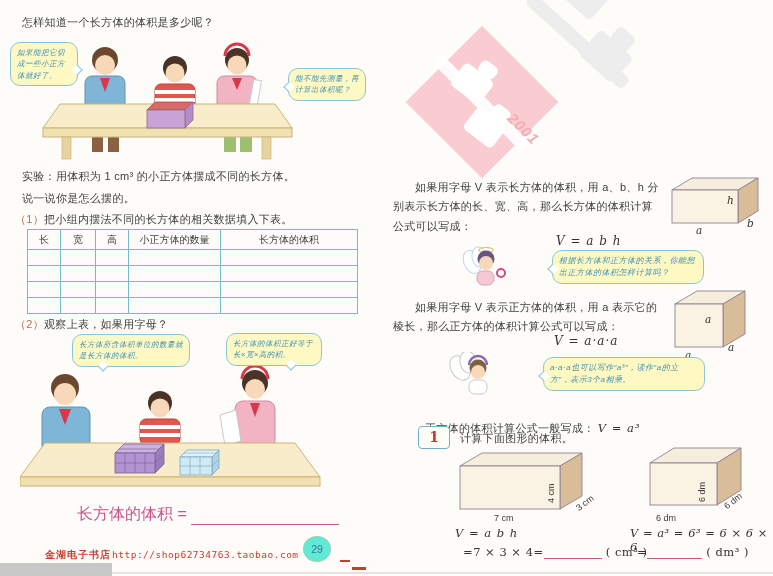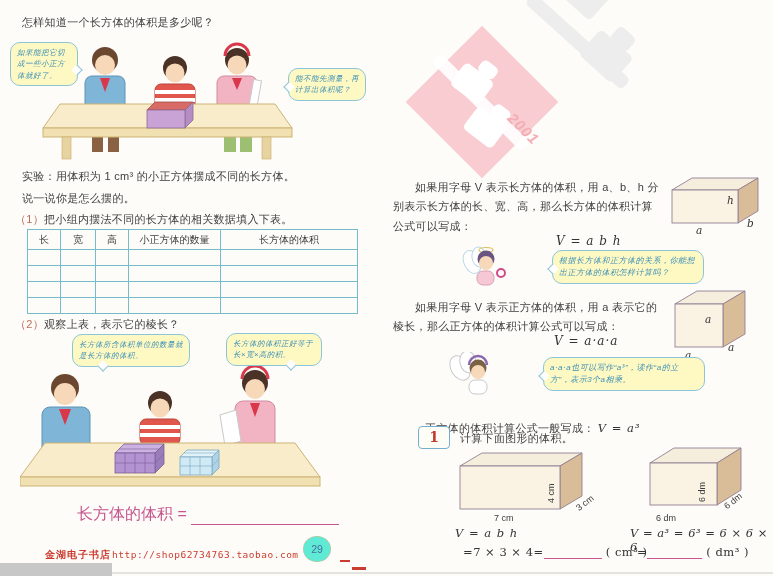--- a/index.html
+++ b/index.html
@@ -160,21 +160,21 @@
           <td></td>
           <td></td>
           <td></td>
           <td></td>
           <td></td>
         </tr>
     </tbody>
   </table>
 
   <div class="abs t" style="left:15px;top:316px;">
-    <span class="qnum">（2）</span><span>观察上表，表示它的棱长？</span>
+    <span class="qnum">（2）</span><span>观察上表，如果用字母？</span>
   </div>
 
   <div class="abs" style="left:0;top:332px;width:380px;height:170px;">
     <svg class="abs" style="left:20px;top:33px;" width="310" height="135" viewBox="0 0 310 135">
 
       <circle cx="45" cy="23" r="14" fill="#6b4730"></circle>
       <circle cx="45" cy="29" r="11" fill="#f7d8b8"></circle>
       <rect x="22" y="42" width="48" height="52" rx="8" fill="#7fb5d6" stroke="#5e93b4" stroke-width="1"></rect>
       <polygon points="39,44 51,44 45,60" fill="#d8384a"></polygon>
 

